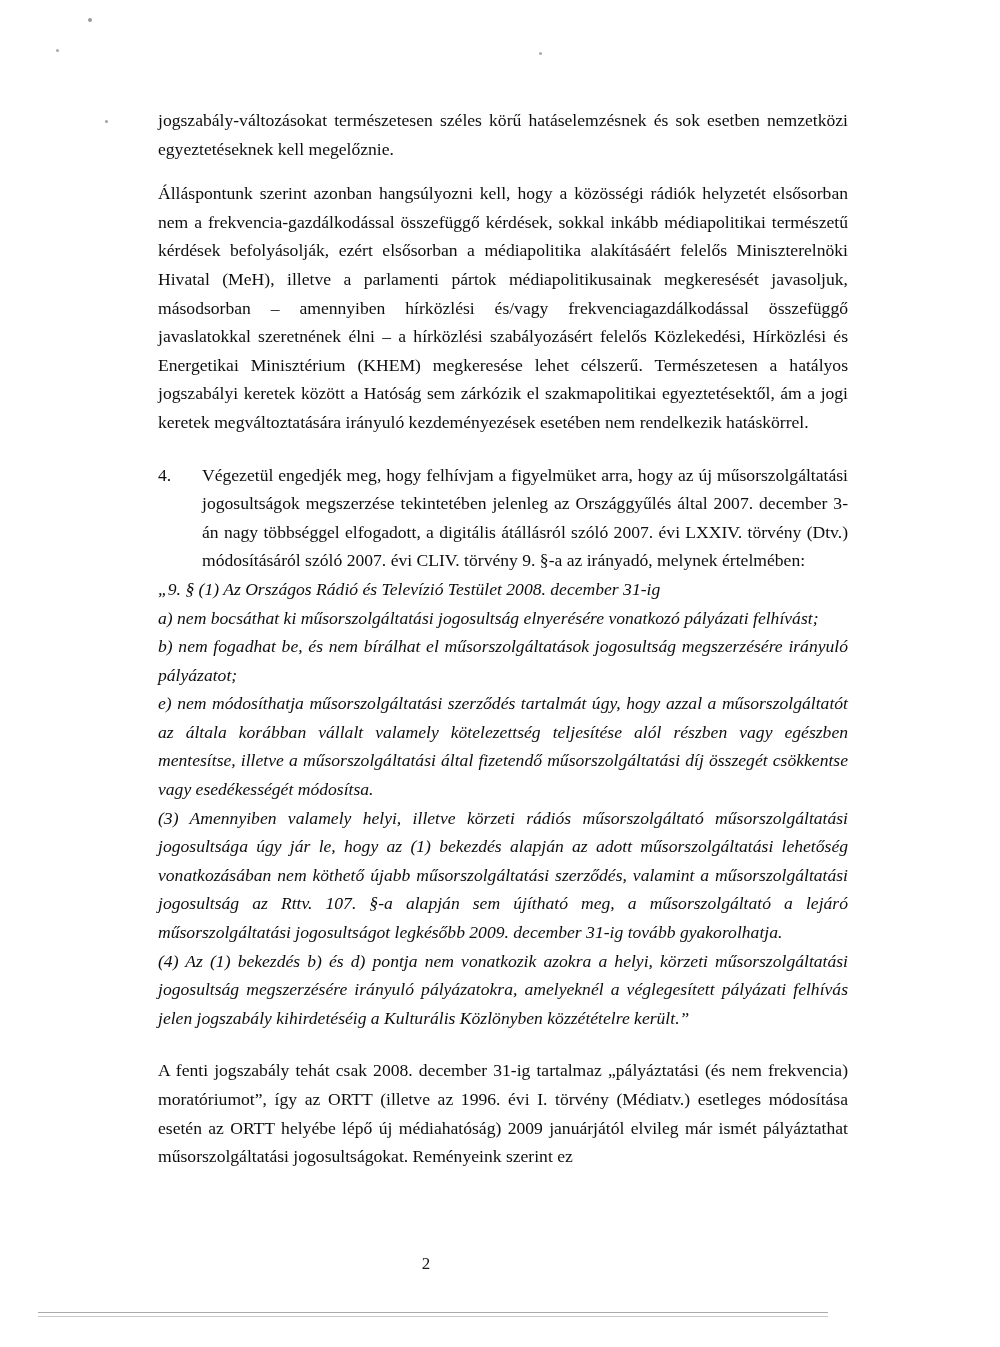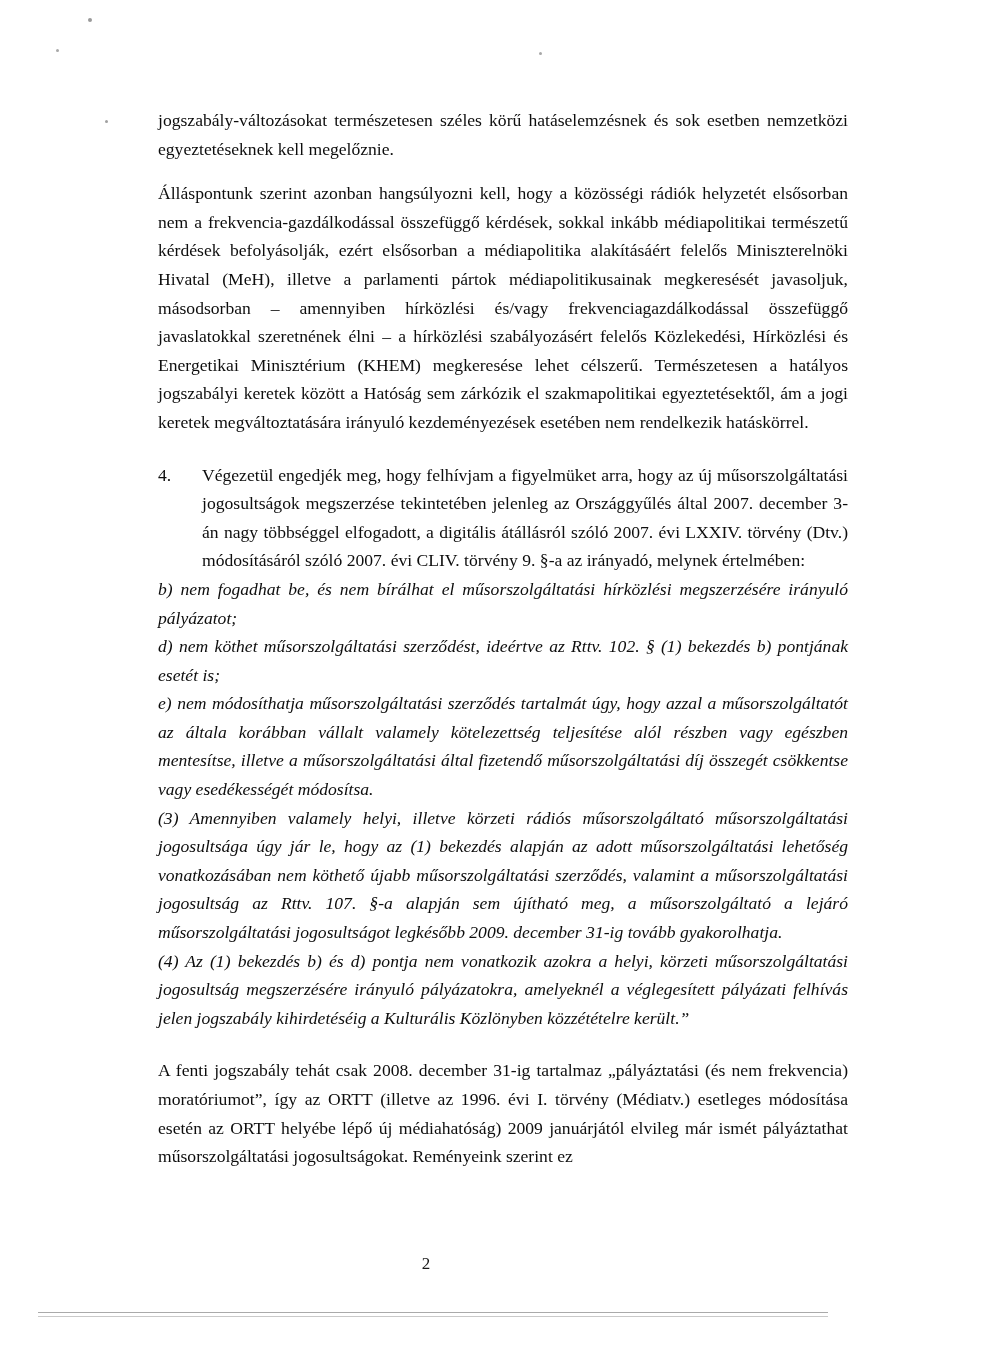--- a/index.html
+++ b/index.html
@@ -104,22 +104,23 @@
     <p class="para">jogszabály-változásokat természetesen széles körű hatáselemzésnek és sok esetben nemzetközi egyeztetéseknek kell megelőznie.</p>
 
     <p class="para">Álláspontunk szerint azonban hangsúlyozni kell, hogy a közösségi rádiók helyzetét elsősorban nem a frekvencia-gazdálkodással összefüggő kérdések, sokkal inkább médiapolitikai természetű kérdések befolyásolják, ezért elsősorban a médiapolitika alakításáért felelős Miniszterelnöki Hivatal (MeH), illetve a parlamenti pártok médiapolitikusainak megkeresését javasoljuk, másodsorban – amennyiben hírközlési és/vagy frekvenciagazdálkodással összefüggő javaslatokkal szeretnének élni – a hírközlési szabályozásért felelős Közlekedési, Hírközlési és Energetikai Minisztérium (KHEM) megkeresése lehet célszerű. Természetesen a hatályos jogszabályi keretek között a Hatóság sem zárkózik el szakmapolitikai egyeztetésektől, ám a jogi keretek megváltoztatására irányuló kezdeményezések esetében nem rendelkezik hatáskörrel.</p>
 
     <div class="numbered block-gap">
       <span class="num">4.</span>
       <p>Végezetül engedjék meg, hogy felhívjam a figyelmüket arra, hogy az új műsorszolgáltatási jogosultságok megszerzése tekintetében jelenleg az Országgyűlés által 2007. december 3-án nagy többséggel elfogadott, a digitális átállásról szóló 2007. évi LXXIV. törvény (Dtv.) módosításáról szóló 2007. évi CLIV. törvény 9. §-a az irányadó, melynek értelmében:</p>
     </div>
 
     <div class="quote">
-      <p>b) nem fogadhat be, és nem bírálhat el műsorszolgáltatási hírközlési megszerzésére irányuló pályázatot;</p>
-      <p>d) nem köthet műsorszolgáltatási szerződést, ideértve az Rttv. 102. § (1) bekezdés b) pontjának esetét is;</p>
+      <p>„9. § (1) Az Országos Rádió és Televízió Testület 2008. december 31-ig</p>
+      <p>a) nem bocsáthat ki műsorszolgáltatási jogosultság elnyerésére vonatkozó pályázati felhívást;</p>
+      <p>b) nem fogadhat be, és nem bírálhat el műsorszolgáltatások jogosultság megszerzésére irányuló pályázatot;</p>
       <p>e) nem módosíthatja műsorszolgáltatási szerződés tartalmát úgy, hogy azzal a műsorszolgáltatót az általa korábban vállalt valamely kötelezettség teljesítése alól részben vagy egészben mentesítse, illetve a műsorszolgáltatási által fizetendő műsorszolgáltatási díj összegét csökkentse vagy esedékességét módosítsa.</p>
       <p>(3) Amennyiben valamely helyi, illetve körzeti rádiós műsorszolgáltató műsorszolgáltatási jogosultsága úgy jár le, hogy az (1) bekezdés alapján az adott műsorszolgáltatási lehetőség vonatkozásában nem köthető újabb műsorszolgáltatási szerződés, valamint a műsorszolgáltatási jogosultság az Rttv. 107. §-a alapján sem újítható meg, a műsorszolgáltató a lejáró műsorszolgáltatási jogosultságot legkésőbb 2009. december 31-ig tovább gyakorolhatja.</p>
       <p>(4) Az (1) bekezdés b) és d) pontja nem vonatkozik azokra a helyi, körzeti műsorszolgáltatási jogosultság megszerzésére irányuló pályázatokra, amelyeknél a véglegesített pályázati felhívás jelen jogszabály kihirdetéséig a Kulturális Közlönyben közzétételre került.”</p>
     </div>
 
     <p class="para block-gap">A fenti jogszabály tehát csak 2008. december 31-ig tartalmaz „pályáztatási (és nem frekvencia) moratóriumot”, így az ORTT (illetve az 1996. évi I. törvény (Médiatv.) esetleges módosítása esetén az ORTT helyébe lépő új médiahatóság) 2009 januárjától elvileg már ismét pályáztathat műsorszolgáltatási jogosultságokat. Reményeink szerint ez</p>
 
   </div>
 
   <div class="page-number">2</div>

